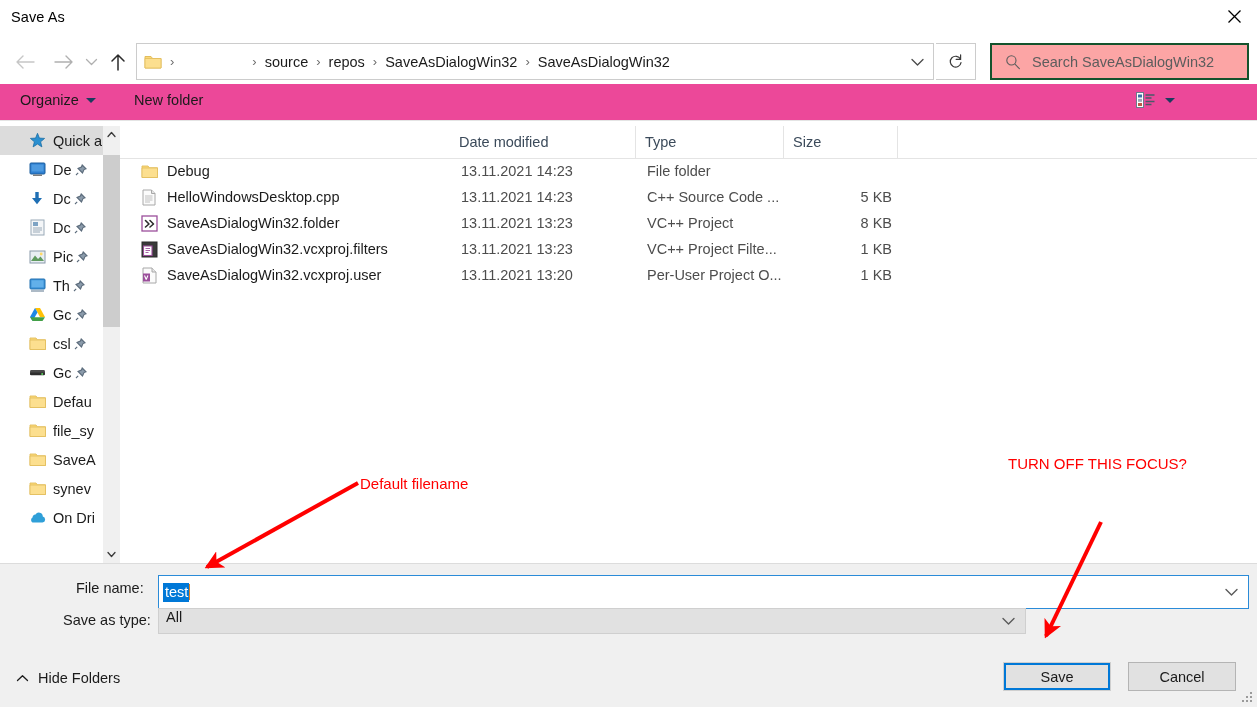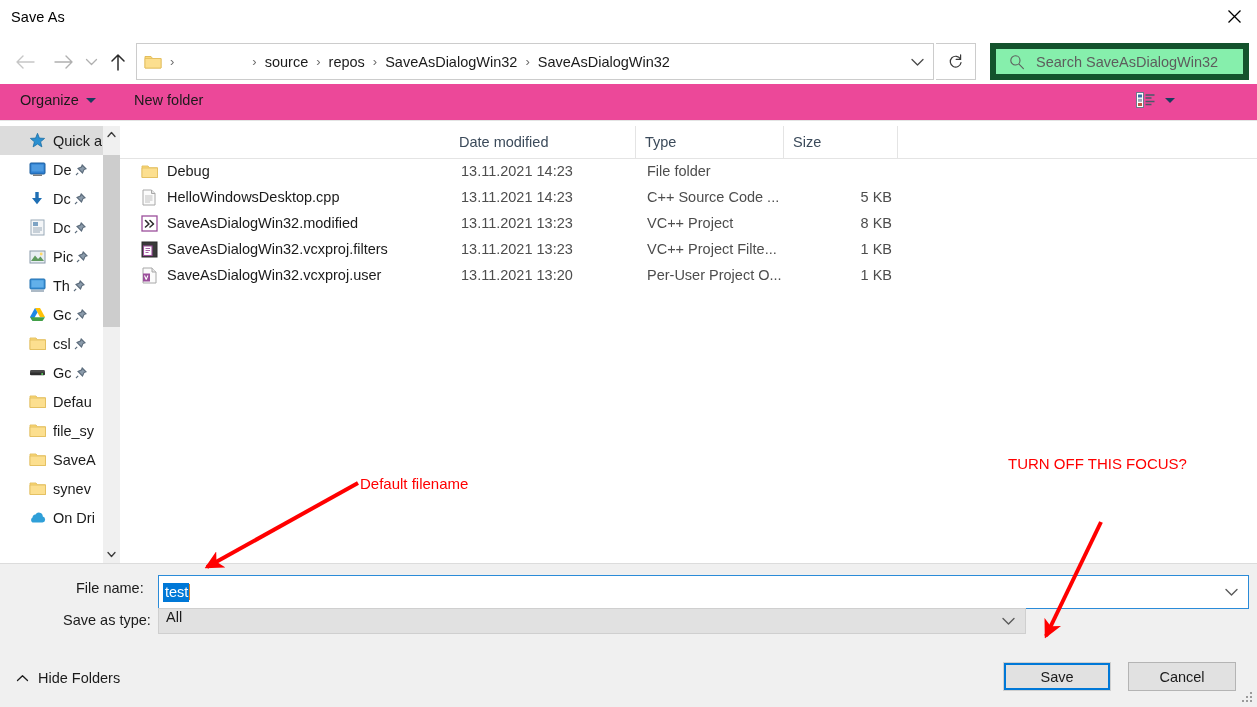--- a/index.html
+++ b/index.html
@@ -67,21 +67,21 @@
     display: flex;
   }
   .refresh-btn {
     position: absolute; left: 936px; top: 3px; width: 40px; height: 37px;
     border: 1px solid #cccccc; border-left: none; background: #ffffff;
     box-sizing: border-box;
     display: flex; align-items: center; justify-content: center;
   }
   .searchbox {
     position: absolute; left: 990px; top: 3px; width: 259px; height: 37px;
-    border: 6px solid #14532d; background: #86efac;
+    border: 2px solid #14532d; background: #fca5a5;
     box-sizing: border-box;
     display: flex; align-items: center;
   }
   .search-icon { margin-left: 13px; margin-right: 11px; display:flex; }
   .search-placeholder { font-size: 14.5px; color: #5d5d5d; }
 
   
   .cmdbar {
     position: absolute; left: 0; top: 84px; width: 1257px; height: 36px;
     background: #ec4899;
@@ -607,21 +607,21 @@
         <span class="fr-size">5 KB</span>
       </div>
 
       <div class="frow">
         <span class="fr-icon">
           <svg width="17" height="17" viewBox="0 0 17 17">
             <rect x="1" y="1" width="15" height="15" fill="#ffffff" stroke="#9b4f9b" stroke-width="1.3"></rect>
             <path d="M4.5 5.5 L8 9 L4.5 12 M9 5.5 L12.5 9 L9 12" stroke="#2d2d2d" stroke-width="1.6" fill="none" stroke-linecap="round" stroke-linejoin="round"></path>
           </svg>
         </span>
-        <span class="fr-name">SaveAsDialogWin32.modified</span>
+        <span class="fr-name">SaveAsDialogWin32.folder</span>
         <span class="fr-date">13.11.2021 13:23</span>
         <span class="fr-type">VC++ Project</span>
         <span class="fr-size">8 KB</span>
       </div>
 
       <div class="frow">
         <span class="fr-icon">
           <svg width="17" height="17" viewBox="0 0 17 17">
             <rect x="1" y="1" width="15" height="15" fill="#3a3a3a" stroke="#2a2a2a" stroke-width="1"></rect>
             <rect x="2.5" y="5" width="8.5" height="9.5" fill="#ffffff" stroke="#9b4f9b" stroke-width="1.1"></rect>

